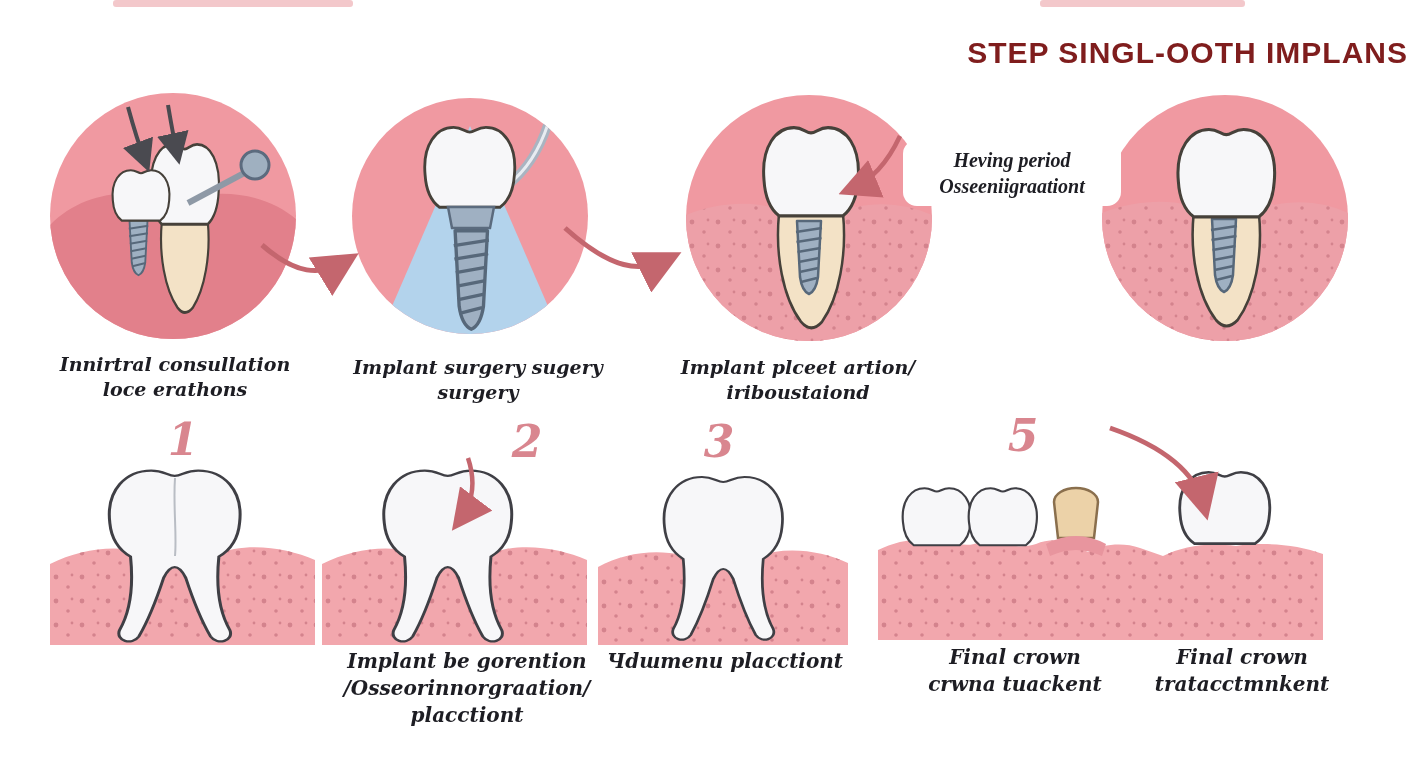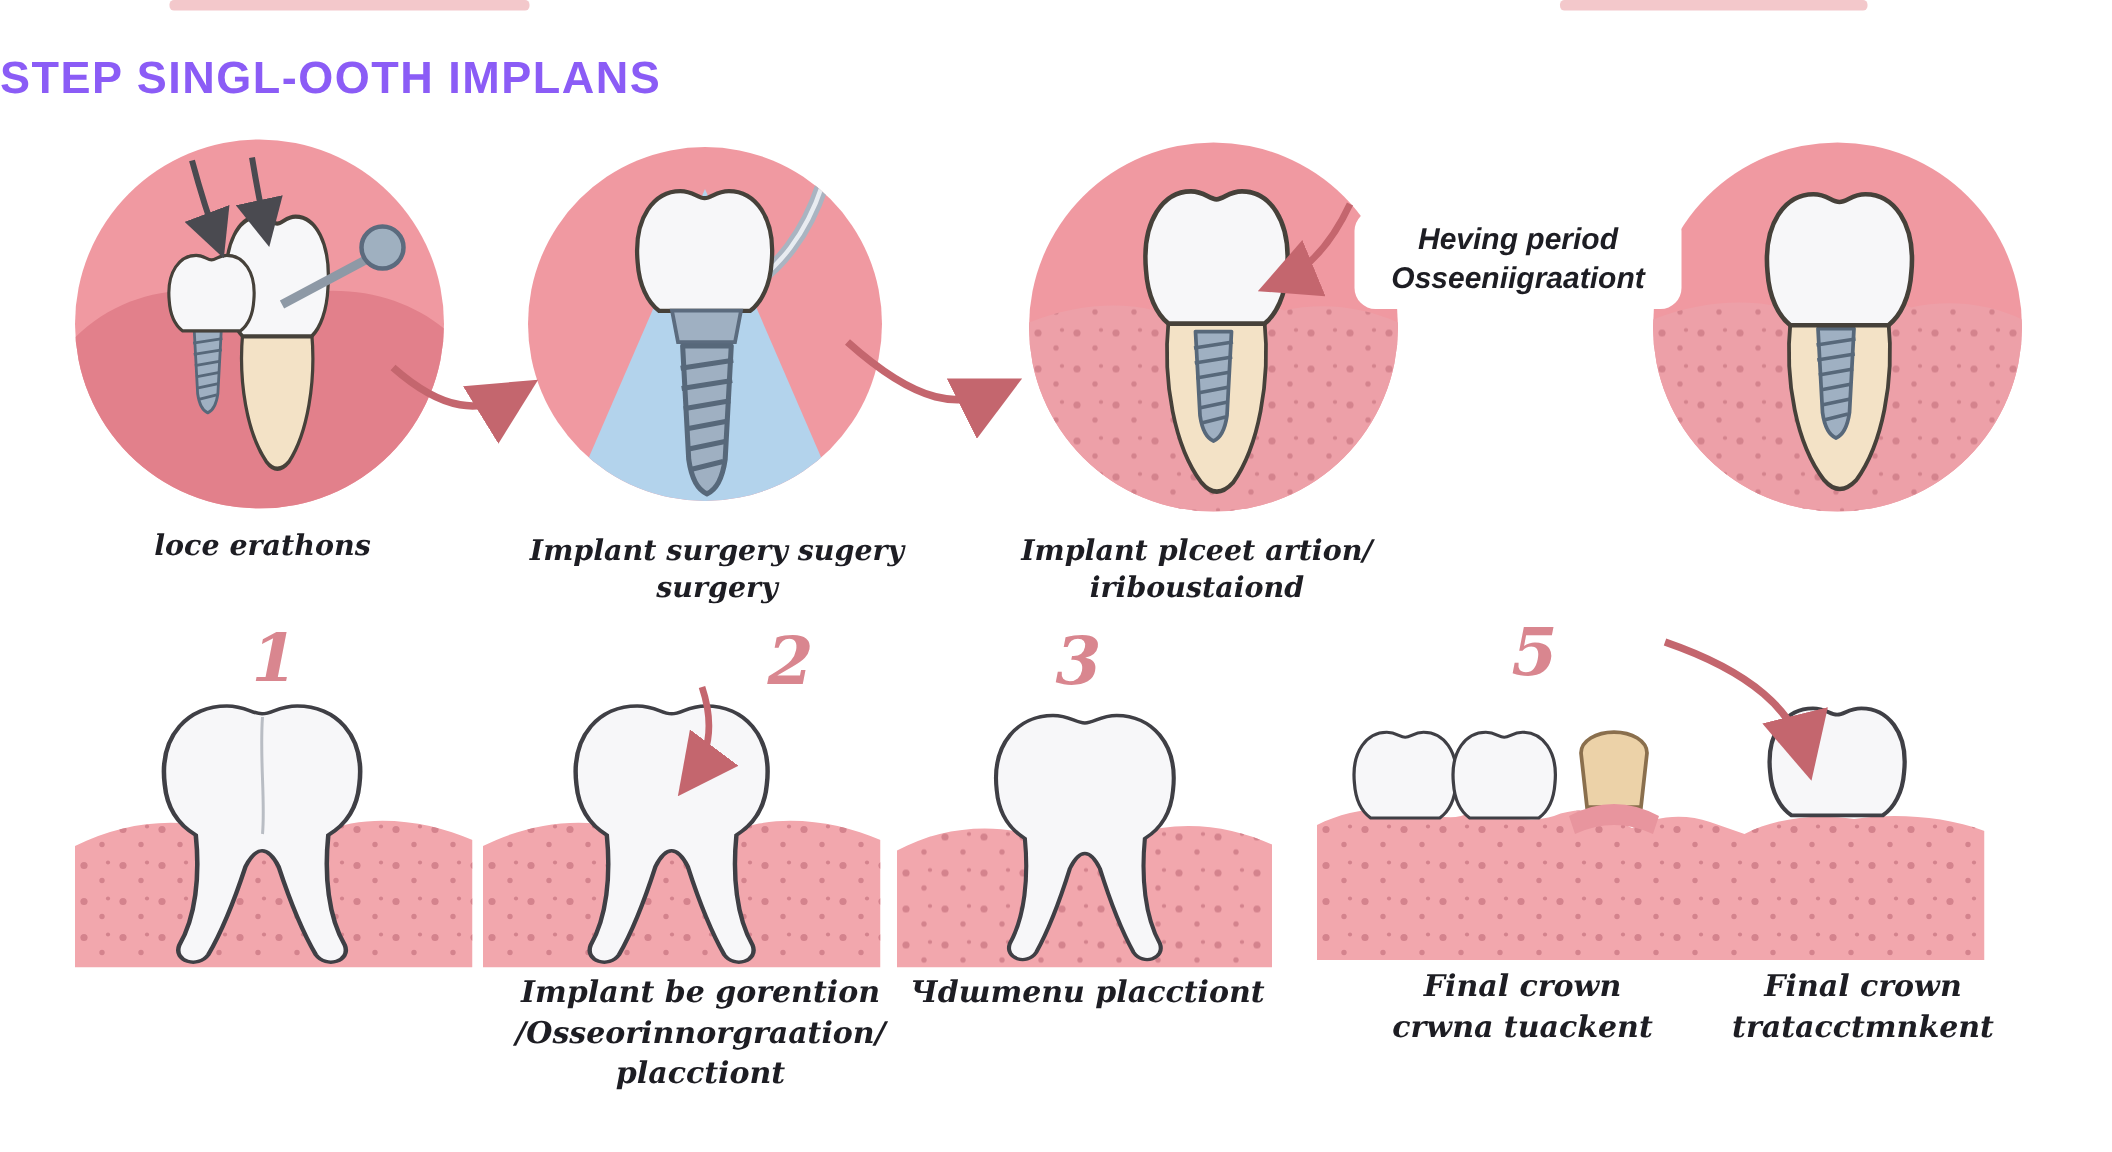--- a/index.html
+++ b/index.html
@@ -1,32 +1,32 @@
 <!DOCTYPE html>
 <html><head>
 <meta charset="utf-8">
 <style>
   *{margin:0;padding:0;box-sizing:border-box}
   html,body{background:#ffffff}
   body{font-family:"Liberation Sans",sans-serif}
   #canvas{position:relative;width:1408px;height:768px;background:#ffffff;overflow:hidden}
-  .title{position:absolute;top:36px;left:0;width:100%;text-align:left;font-weight:bold;
-         font-size:30px;letter-spacing:1px;color:#8b5cf6}
+  .title{position:absolute;top:36px;left:0;width:100%;text-align:right;font-weight:bold;
+         font-size:30px;letter-spacing:1px;color:#7f1d1d}
   .circle{position:absolute;border-radius:50%;overflow:hidden;background:#f099a1}
   .circle svg{width:100%;height:100%;display:block}
   .illus{position:absolute}
   .illus svg{display:block}
   .cap{position:absolute;text-align:center;font-family:"DejaVu Serif",serif;font-style:italic;
        font-weight:700;font-size:19px;line-height:1.34;color:#1d1d23}
   .cap span{display:block}
   .capL{font-size:20px}
   .stepnum{position:absolute;width:70px;text-align:center;font-family:"DejaVu Serif",serif;
            font-style:italic;font-weight:700;font-size:44px;color:#d9868f}
   .bubble{position:absolute;background:#ffffff;border-radius:14px;text-align:center;
-          font-family:Liberation Sans, sans-serif;font-style:italic;font-weight:700;font-size:20px;
+          font-family:Liberation Serif, serif;font-style:italic;font-weight:700;font-size:20px;
           line-height:1.3;color:#1d1d23;padding:7px 10px}
   .bubble span{display:block}
   .strip{position:absolute;top:0;height:7px;background:#efb6ba;opacity:.75;border-radius:3px}
   .overlay{position:absolute;left:0;top:0;pointer-events:none}
 </style>
 </head>
 <body>
 
 <div id="canvas">
 
@@ -114,20 +114,21 @@
       <use href="#crown-shape" transform="translate(58,22) scale(1.02,1.04)" fill="#f7f7f9" stroke="#46413a" stroke-width="3"></use>
     </svg>
   </div>
 
   <div class="bubble" style="left:903px;top:140px;width:218px">
     <span>Heving period</span>
     <span>Osseeniigraationt</span>
   </div>
 
   <div class="cap" style="left:25px;top:352px;width:300px">
+    <span>Innirtral consullation</span>
     <span>loce erathons</span>
   </div>
   <div class="cap" style="left:328px;top:355px;width:300px">
     <span>Implant surgery sugery</span>
     <span>surgery</span>
   </div>
   <div class="cap" style="left:648px;top:355px;width:300px">
     <span>Implant plceet artion/</span>
     <span>iriboustaiond</span>
   </div>

